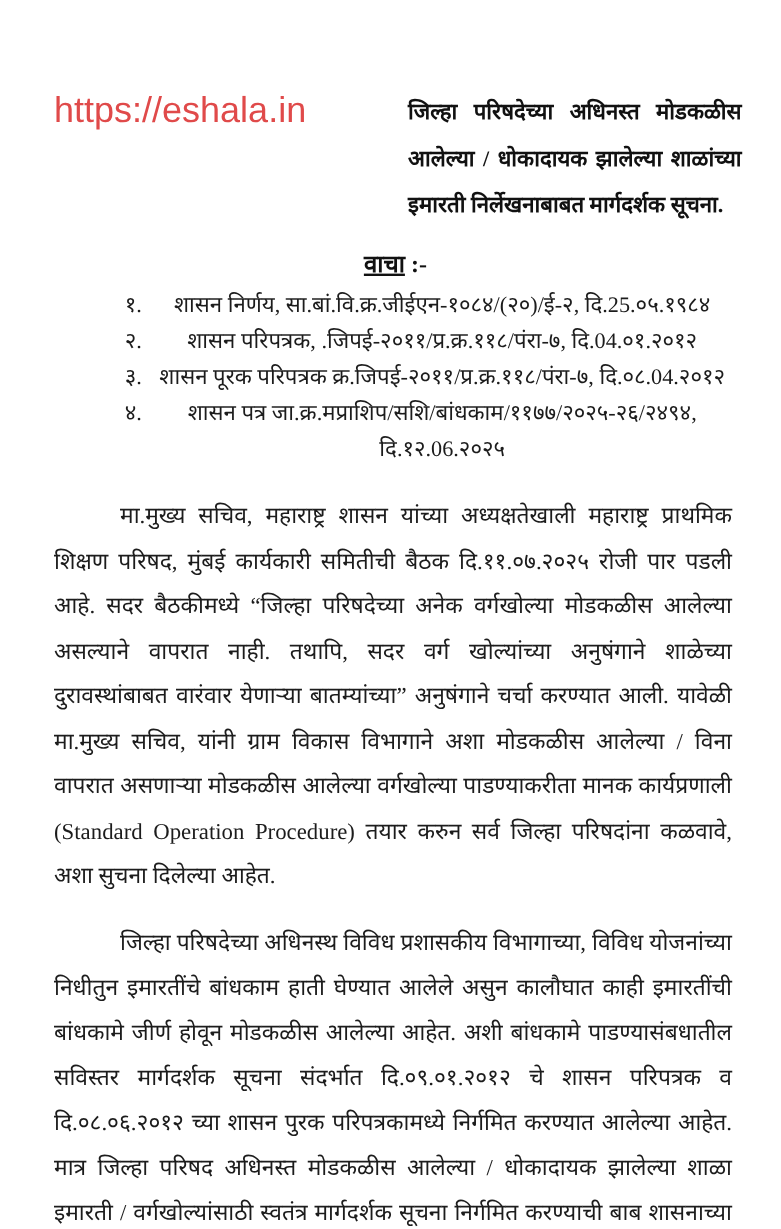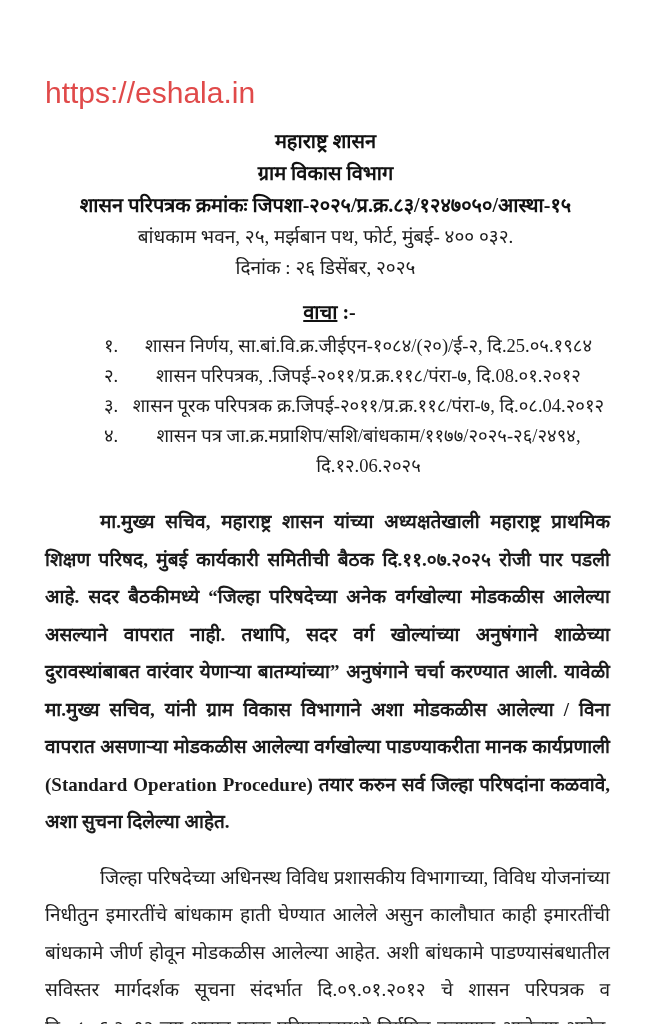--- a/index.html
+++ b/index.html
@@ -78,51 +78,45 @@
   
   .preamble-section { margin: 22px 41px 0 45px; }
   .body-para {
     font-size: 19px;
     line-height: 37.5px;
     text-align: justify;
     text-indent: 55px;
     margin-top: 18px;
     color: #1c1c1c;
   }
-  .body-para:first-of-type { margin-top: 14px; font-weight: bold; }
+  .body-para:first-of-type { margin-top: 14px; }
 </style>
 </head>
 <body>
 
 <div class="page">
 
   <div class="top-row">
     <a class="site-url" href="#" style="color: rgb(224, 74, 74);">https://eshala.in</a>
+    <div class="subject-note">जिल्हा परिषदेच्या अधिनस्त मोडकळीस आलेल्या / धोकादायक झालेल्या शाळांच्या इमारती निर्लेखनाबाबत मार्गदर्शक सूचना.</div>
   </div>
 
-  <div class="letterhead">
-    <div class="gov">महाराष्ट्र शासन</div>
-    <div class="dept">ग्राम विकास विभाग</div>
-    <div class="circ-no">शासन परिपत्रक क्रमांकः जिपशा-२०२५/प्र.क्र.८३/१२४७०५०/आस्था-१५</div>
-    <div class="address">बांधकाम भवन, २५, मर्झबान पथ, फोर्ट, मुंबई- ४०० ०३२.</div>
-    <div class="date-line">दिनांक : २६ डिसेंबर, २०२५</div>
-  </div>
 
   <div class="read-section">
     <div class="section-heading">
       <span class="underlined">वाचा</span><span> :-</span>
     </div>
     <div class="read-list">
       <div class="read-item">
         <span class="num">१.</span>
         <span class="txt">शासन निर्णय, सा.बां.वि.क्र.जीईएन-१०८४/(२०)/ई-२, दि.25.०५.१९८४</span>
       </div>
       <div class="read-item">
         <span class="num">२.</span>
-        <span class="txt">शासन परिपत्रक, .जिपई-२०११/प्र.क्र.११८/पंरा-७, दि.08.०१.२०१२</span>
+        <span class="txt">शासन परिपत्रक, .जिपई-२०११/प्र.क्र.११८/पंरा-७, दि.04.०१.२०१२</span>
       </div>
       <div class="read-item">
         <span class="num">३.</span>
         <span class="txt">शासन पूरक परिपत्रक क्र.जिपई-२०११/प्र.क्र.११८/पंरा-७, दि.०८.04.२०१२</span>
       </div>
       <div class="read-item">
         <span class="num">४.</span>
         <span class="txt">शासन पत्र जा.क्र.मप्राशिप/सशि/बांधकाम/११७७/२०२५-२६/२४९४, दि.१२.06.२०२५</span>
       </div>
     </div>

